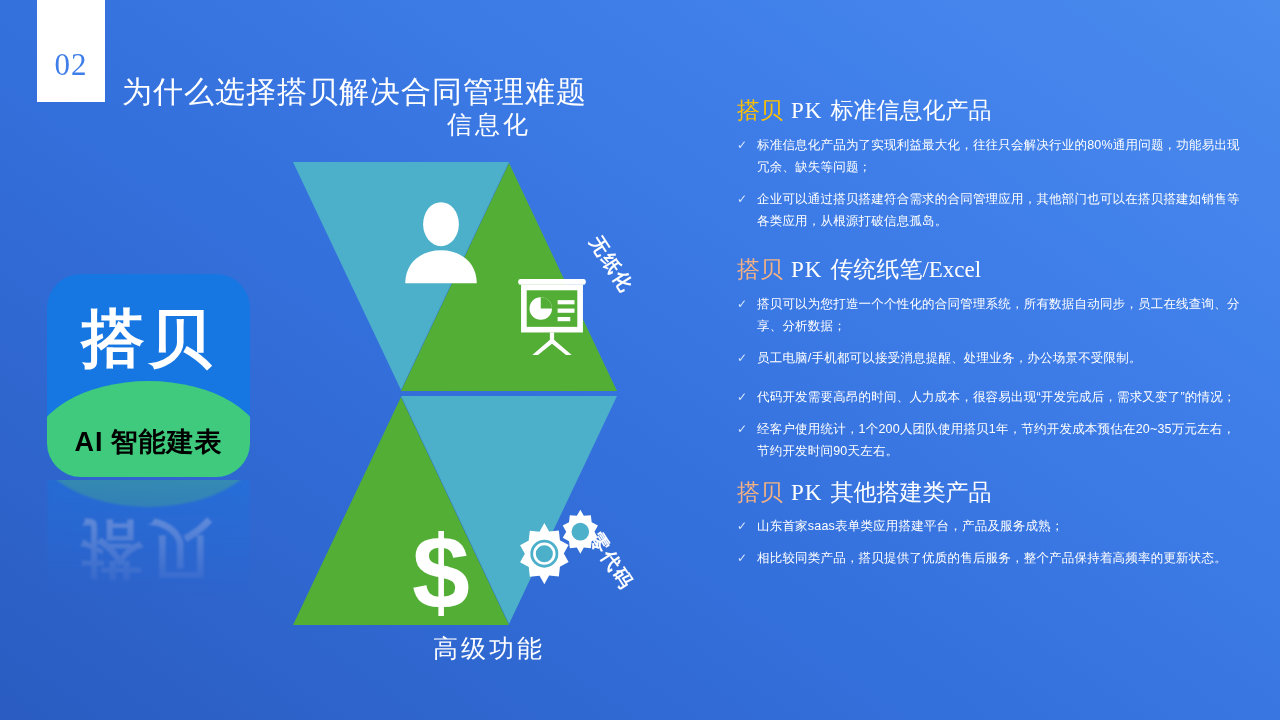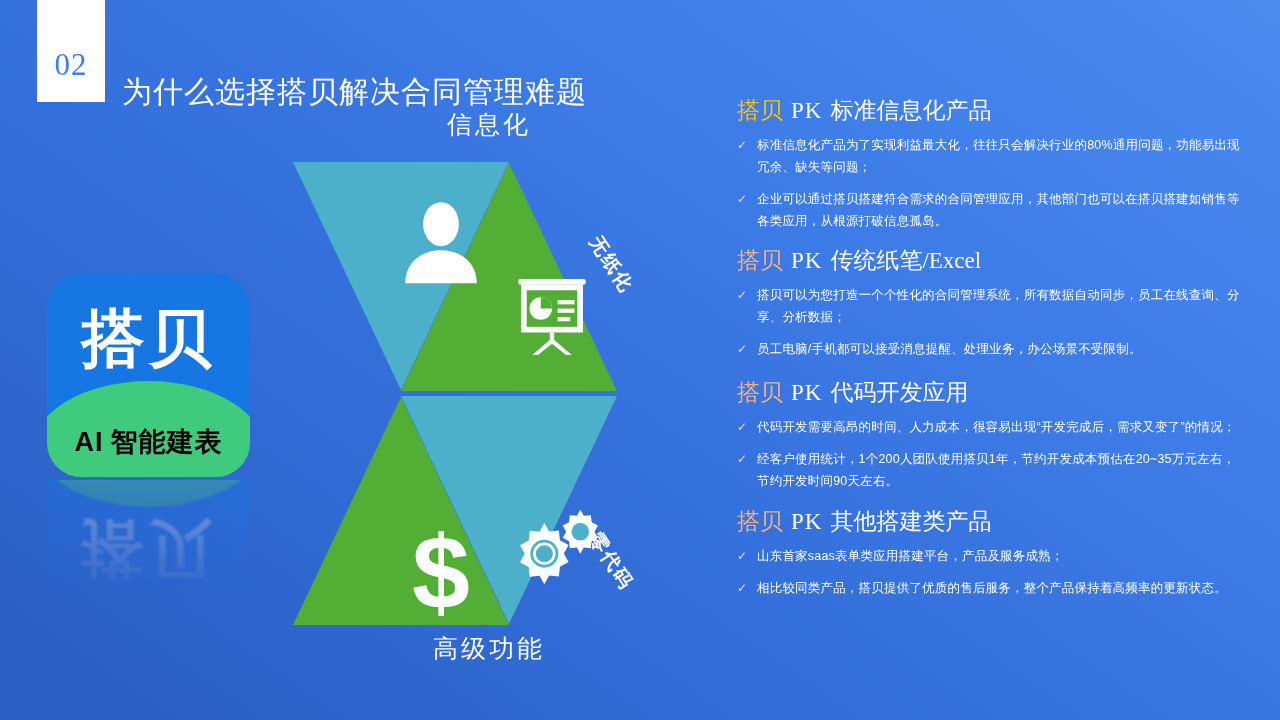--- a/index.html
+++ b/index.html
@@ -138,21 +138,21 @@
   .bullets{margin:0;padding:0;list-style:none;}
   .bullets li{
     position:relative;padding-left:20px;
     font-size:12.5px;line-height:1.75;color:#ffffff;
     margin-bottom:10px;
     letter-spacing:.2px;
   }
   .bullets li .tick{
     position:absolute;left:0;top:0;color:#dbe8fb;font-size:12px;
   }
-  .s1{margin-bottom:14px;}
+  .s1{margin-bottom:23px;}
   .s2{margin-bottom:17px;}
   .s3{margin-bottom:15px;}
 </style>
 </head>
 <body>
 
 <div id="slide">
 
   <div class="num-strip">
     <div class="num">02</div>
@@ -240,23 +240,20 @@
       <div class="sec-head">
         <span class="hl-peach">搭贝</span><span class="pk">PK</span><span>传统纸笔/Excel</span>
       </div>
       <ul class="bullets">
         <li><span class="tick">✓</span><span>搭贝可以为您打造一个个性化的合同管理系统，所有数据自动同步，员工在线查询、分享、分析数据；</span></li>
         <li><span class="tick">✓</span><span>员工电脑/手机都可以接受消息提醒、处理业务，办公场景不受限制。</span></li>
       </ul>
     </div>
 
     <div class="sec s3">
-      <div class="sec-head">
-        <span class="hl-peach">搭贝</span><span class="pk">PK</span><span>代码开发应用</span>
-      </div>
       <ul class="bullets">
         <li><span class="tick">✓</span><span>代码开发需要高昂的时间、人力成本，很容易出现“开发完成后，需求又变了”的情况；</span></li>
         <li><span class="tick">✓</span><span>经客户使用统计，1个200人团队使用搭贝1年，节约开发成本预估在20~35万元左右，节约开发时间90天左右。</span></li>
       </ul>
     </div>
 
     <div class="sec">
       <div class="sec-head">
         <span class="hl-peach">搭贝</span><span class="pk">PK</span><span>其他搭建类产品</span>
       </div>

